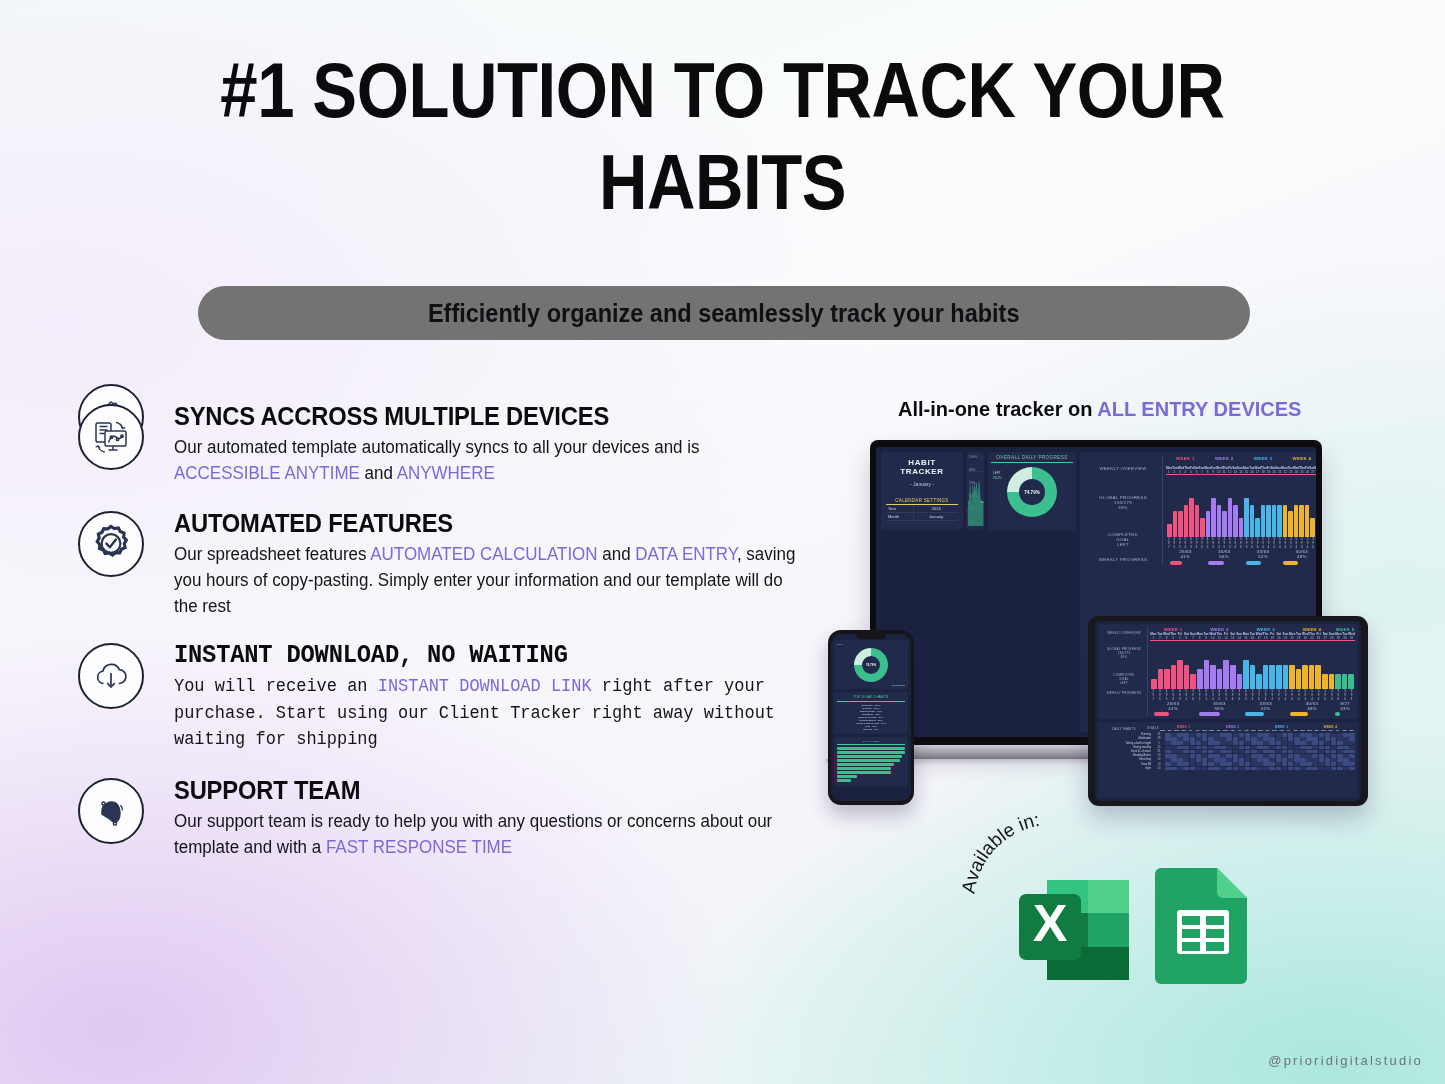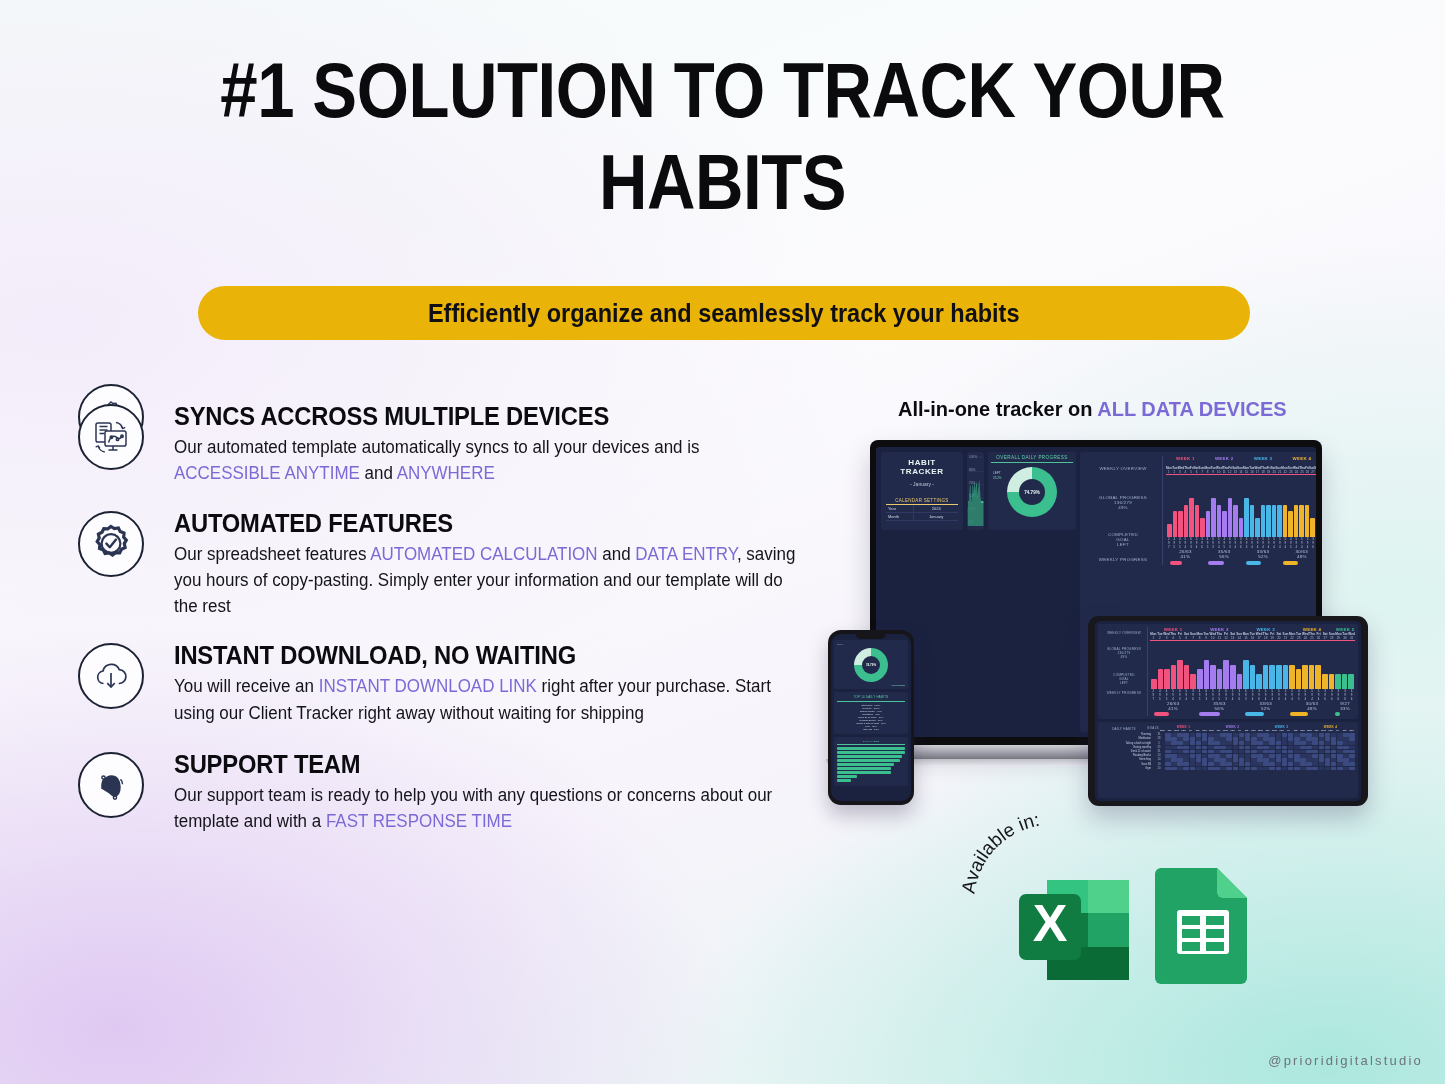--- a/index.html
+++ b/index.html
@@ -27,21 +27,21 @@
     color:#0b0b0d;
     transform:scaleX(0.86);
     text-transform:uppercase;
   }
   .headline .l2{display:block;margin-top:16px;}
 
   
   .subbanner{
     position:absolute; left:198px; top:286px;
     width:1052px; height:54px;
-    background:#eab308;
+    background:#737373;
     border-radius:27px;
     display:flex; align-items:center; justify-content:center;
   }
   .subbanner span{
     font-size:25px; font-weight:bold; color:#101014;
     transform:scaleX(0.94);
   }
 
   
   .features{position:absolute;left:78px;top:382px;width:740px;}
@@ -61,21 +61,21 @@
     transform-origin:left center;
     margin-bottom:3px;
   }
   .fdesc{
     font-size:17.5px;color:#14141a;line-height:1.5;
     transform:scaleX(0.97); transform-origin:left center;
   }
   .hl{color:#7b6ad6;}
 
   .f1{top:0;}  .f2{margin-top:20px;} .f3{margin-top:22px;}
-  .f4{margin-top:22px;} .f5{margin-top:24px;}
+  .f4{margin-top:22px;font-family:Liberation Mono, monospace;} .f5{margin-top:24px;}
 
   
   .devheading{
     position:absolute;left:898px;top:398px;
     font-size:20px;font-weight:bold;color:#0c0c10;
     white-space:nowrap;
   }
   .devheading .hl{color:#7b6ad6;}
 
   
@@ -290,21 +290,21 @@
       <div class="fbody">
         <div class="ftitle">SUPPORT TEAM</div>
         <div class="fdesc">
           <span>Our support team is ready to help you with any questions or concerns about our template and with a </span><span class="hl">FAST RESPONSE TIME</span>
         </div>
       </div>
     </div>
   </div>
 
   <div class="devheading">
-    <span>All-in-one tracker on </span><span class="hl">ALL DATA DEVICES</span>
+    <span>All-in-one tracker on </span><span class="hl">ALL ENTRY DEVICES</span>
   </div>
 
   <div class="devices">
 
     <div class="laptop">
       <div class="laptop-screen">
         <div class="dash">
 
           <div class="dash-row" style="height:78px;">
             <div class="card" style="width:82px;padding:6px 5px;">

